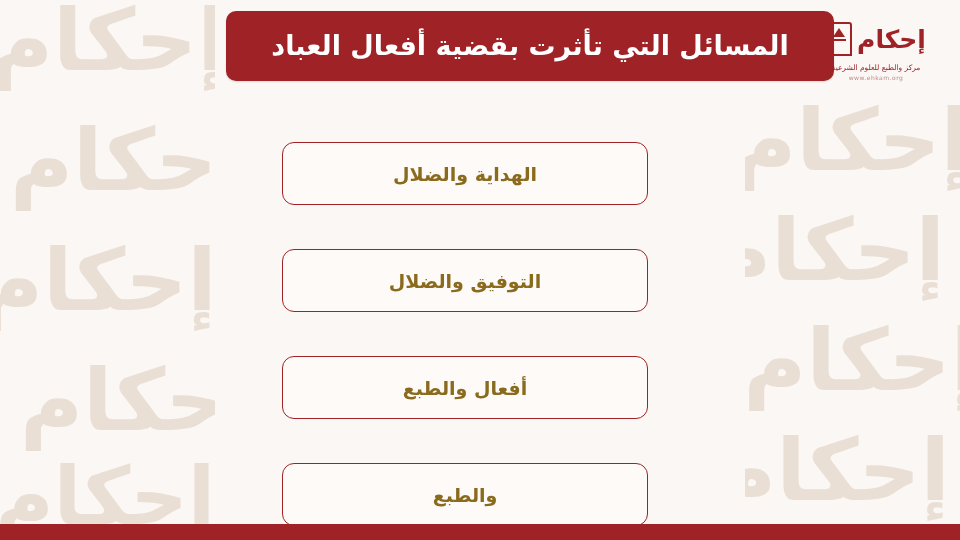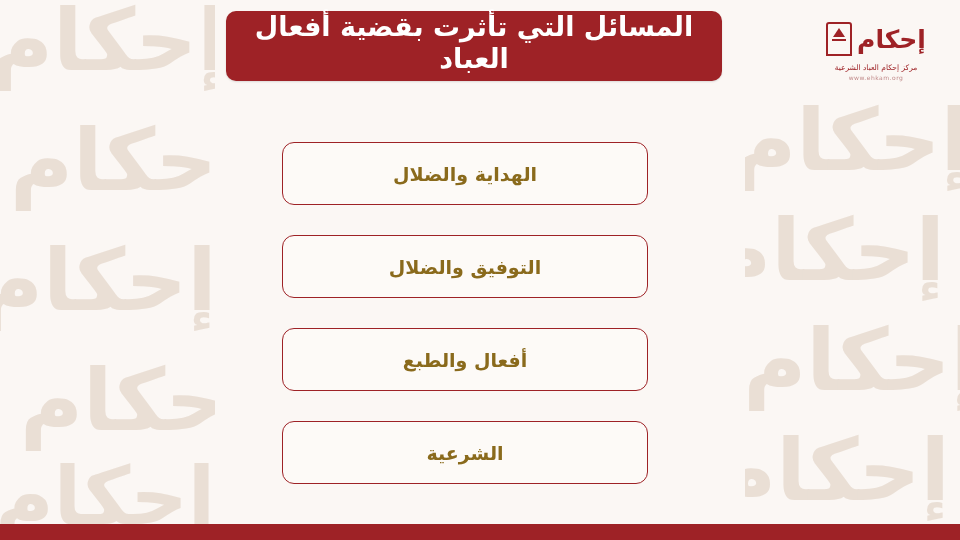--- a/index.html
+++ b/index.html
@@ -47,25 +47,26 @@
     font-weight: bold;
     letter-spacing: 2px;
     user-select: none;
   }
 
   
   .title-banner {
     position: absolute;
     top: 11px;
     left: 226px;
-    width: 496px;
+    width: 608px;
     height: 70px;
     background: #9e2226;
     border-radius: 10px;
     display: flex;
+    align-items: center;
     justify-content: center;
     box-shadow: 0 1px 2px rgba(0,0,0,0.12);
   }
   .title-text {
     color: #ffffff;
     font-size: 27px;
     font-weight: bold;
     font-family: "DejaVu Sans", "Liberation Sans", sans-serif;
     text-align: center;
     line-height: 1.2;
@@ -142,21 +143,21 @@
   }
 
   
   .items {
     position: absolute;
     top: 142px;
     left: 282px;
     width: 366px;
     display: flex;
     flex-direction: column;
-    gap: 30px;
+    gap: 44px;
   }
   .item-box {
     height: 63px;
     border: 1.6px solid #9e2226;
     border-radius: 12px;
     background: #fdfaf7;
     display: flex;
     align-items: center;
     justify-content: center;
     box-sizing: border-box;
@@ -202,33 +203,33 @@
 
   <div class="title-banner">
     <div class="title-text">المسائل التي تأثرت بقضية أفعال العباد</div>
   </div>
 
   <div class="logo">
     <div class="logo-row">
       <div class="logo-word">إحكام</div>
       <div class="logo-mark"></div>
     </div>
-    <div class="logo-sub">مركز إحكام العباد الشرعية</div>
+    <div class="logo-sub">مركز والطبع للعلوم الشرعية</div>
     <div class="logo-sub2">www.ehkam.org</div>
   </div>
 
   <div class="items">
     <div class="item-box">
       <span class="item-label">الهداية والضلال</span>
     </div>
     <div class="item-box">
       <span class="item-label">التوفيق والضلال</span>
     </div>
     <div class="item-box">
       <span class="item-label">أفعال والطبع</span>
     </div>
     <div class="item-box">
-      <span class="item-label">الشرعية</span>
+      <span class="item-label">والطبع</span>
     </div>
   </div>
 
   <div class="bottom-bar"></div>
 </div>
 
 </body></html>

